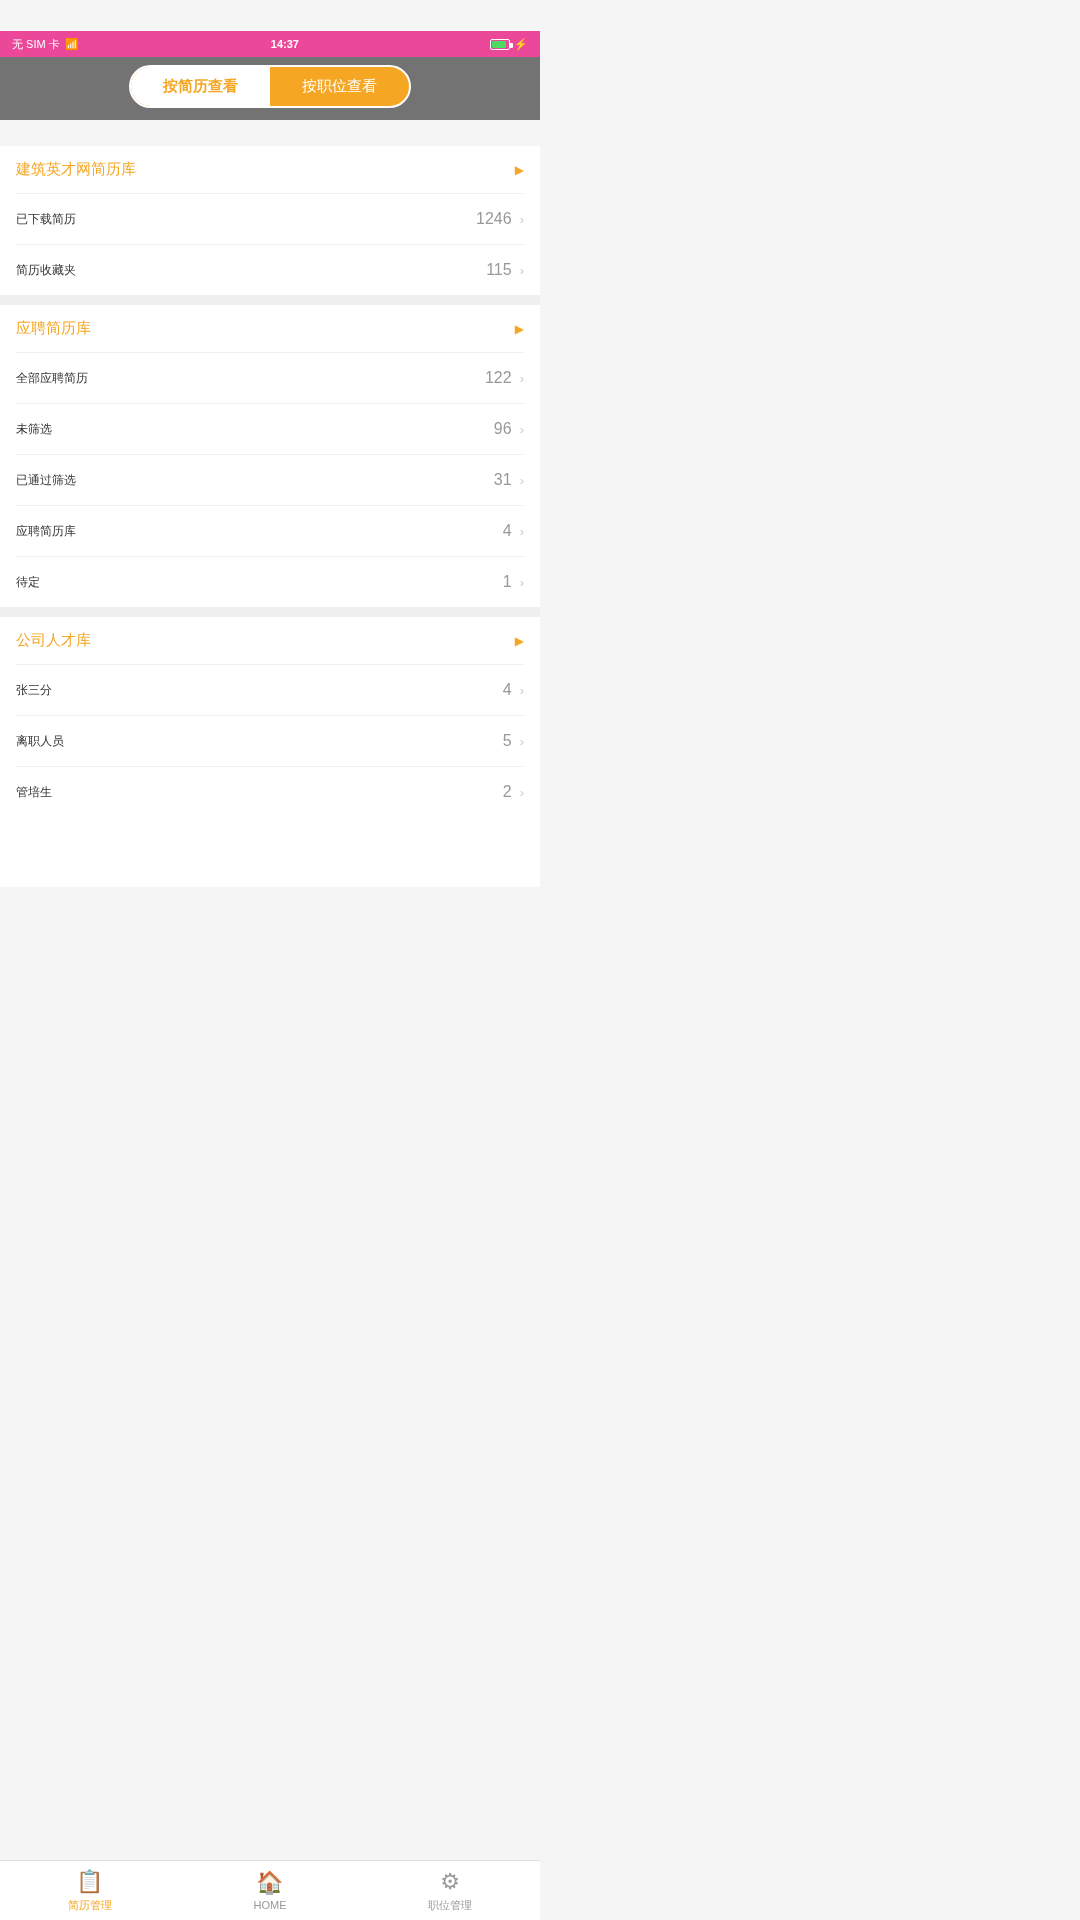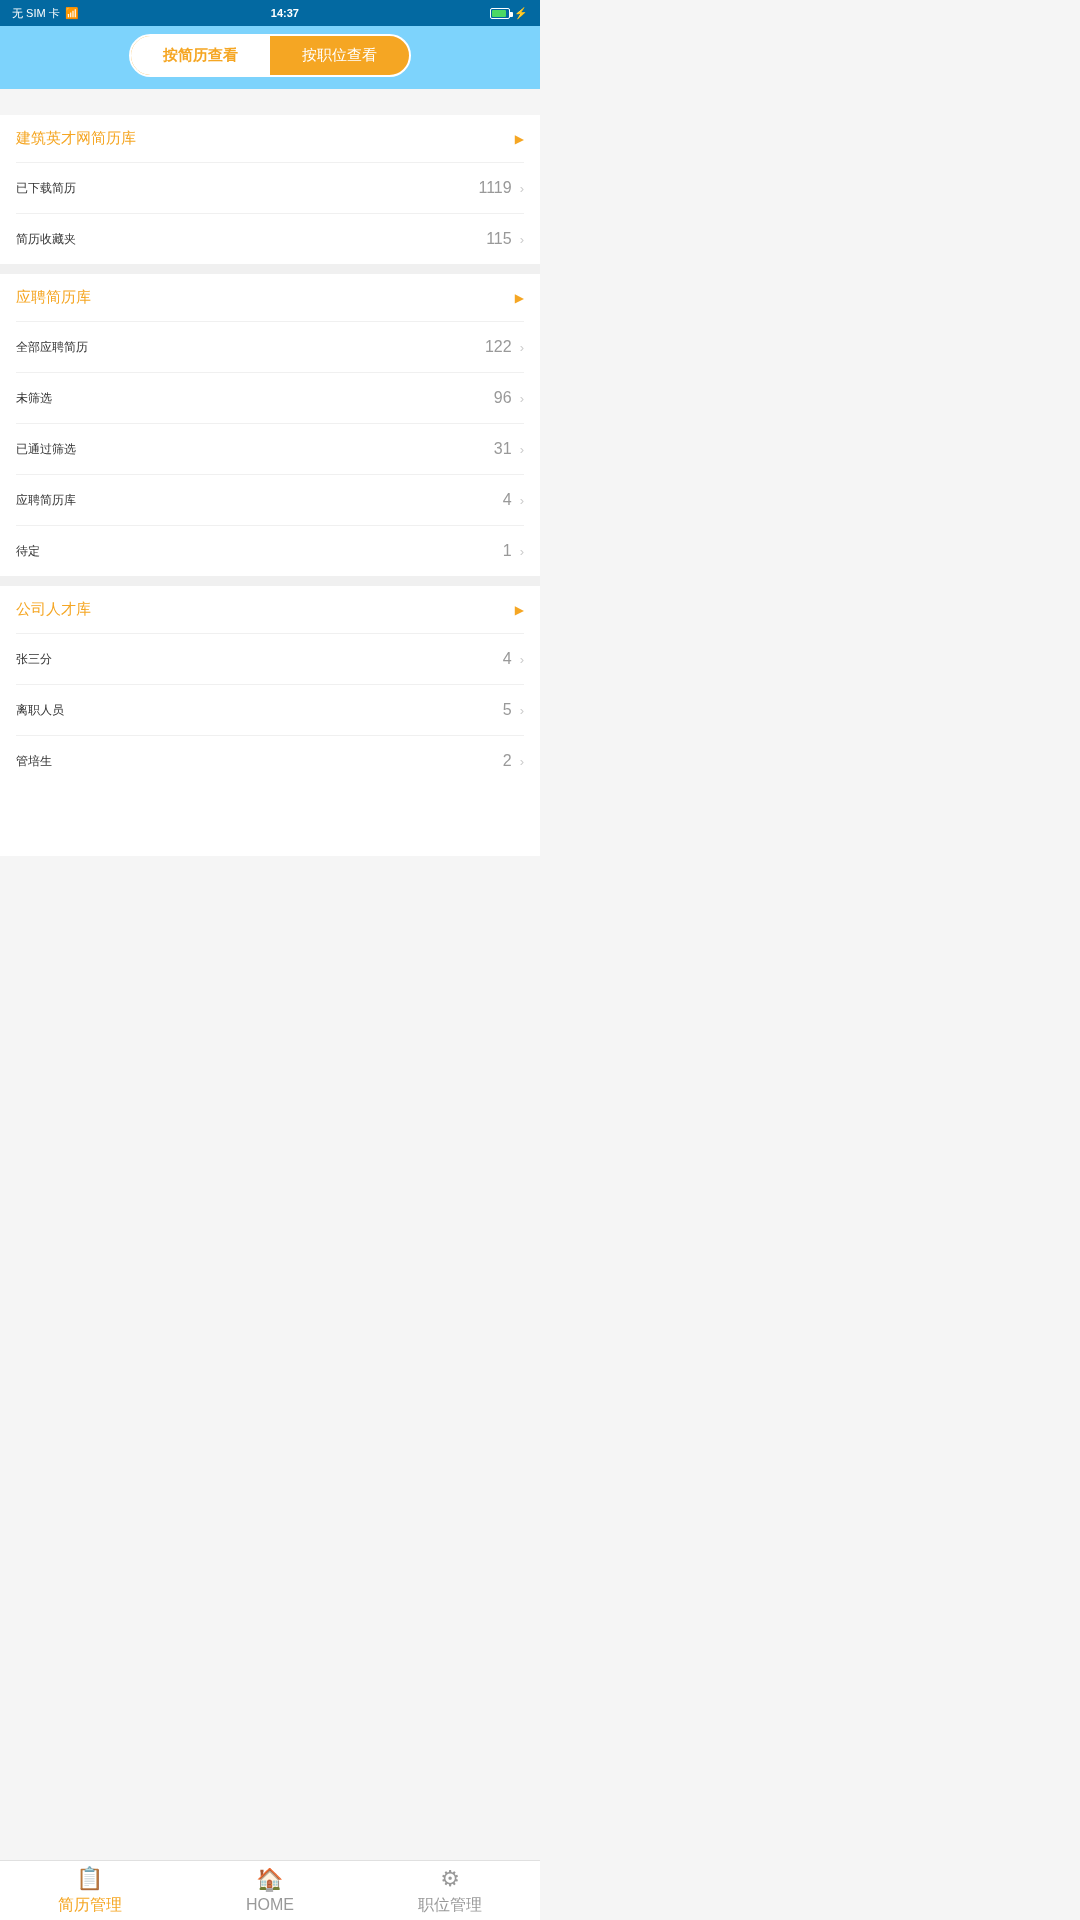--- a/index.html
+++ b/index.html
@@ -7,39 +7,40 @@
     body {
       width: 540px;
       min-height: 960px;
       font-family: -apple-system, "PingFang SC", "Helvetica Neue", Arial, sans-serif;
       background: #f5f5f5;
       overflow-x: hidden;
     }
 
     
     .status-bar {
-      background: #0369a1;
+      background: #ec4899;
       height: 26px;
       display: flex;
       align-items: center;
       justify-content: space-between;
       padding: 0 12px;
       font-size: 11px;
       color: #fff;
+      margin-top: 31px;
     }
     .status-bar .left { display: flex; align-items: center; gap: 6px; }
     .status-bar .center { font-weight: 700; font-size: 11px; }
     .status-bar .right { display: flex; align-items: center; gap: 4px; }
     .battery-icon { width: 20px; height: 11px; border: 1.5px solid #fff; border-radius: 2px; position: relative; display: inline-flex; align-items: center; padding: 1px; }
     .battery-icon::after { content: ''; position: absolute; right: -4px; top: 3px; width: 3px; height: 5px; background: #fff; border-radius: 0 1px 1px 0; }
     .battery-fill { background: #4cd964; height: 100%; width: 85%; border-radius: 1px; }
 
     
     .header {
-      background: #7dd3fc;
+      background: #737373;
       padding: 8px 16px 12px;
       display: flex;
       justify-content: center;
     }
     .tab-switch {
       display: flex;
       border: 2px solid #fff;
       border-radius: 24px;
       overflow: hidden;
       background: #f5a623;
@@ -112,21 +113,21 @@
       flex-direction: column;
       align-items: center;
       justify-content: center;
       gap: 3px;
       cursor: pointer;
       font-size: 11px;
       color: #999;
     }
     .nav-item.active { color: #f5a623; }
     .nav-icon { font-size: 22px; }
-    .nav-label { font-size: 16px; }
+    .nav-label { font-size: 11px; }
 
     .scroll-area { padding-bottom: 70px; margin-top: 26px; }
   </style>
 </head>
 <body>
 
 <div class="status-bar">
   <div class="left">
     <span>无 SIM 卡</span>
     <span>📶</span>
@@ -150,21 +151,21 @@
 <div class="content scroll-area">
 
   <div class="section-header">
     <span class="section-title">建筑英才网简历库</span>
     <span class="section-arrow">▶</span>
   </div>
   <div class="divider-row"></div>
   <div class="list-item">
     <span class="item-label">已下载简历</span>
     <div class="item-right">
-      <span class="item-count">1119</span>
+      <span class="item-count">1246</span>
       <span class="item-chevron">›</span>
     </div>
   </div>
   <div class="divider-row"></div>
   <div class="list-item">
     <span class="item-label">简历收藏夹</span>
     <div class="item-right">
       <span class="item-count">115</span>
       <span class="item-chevron">›</span>
     </div>

